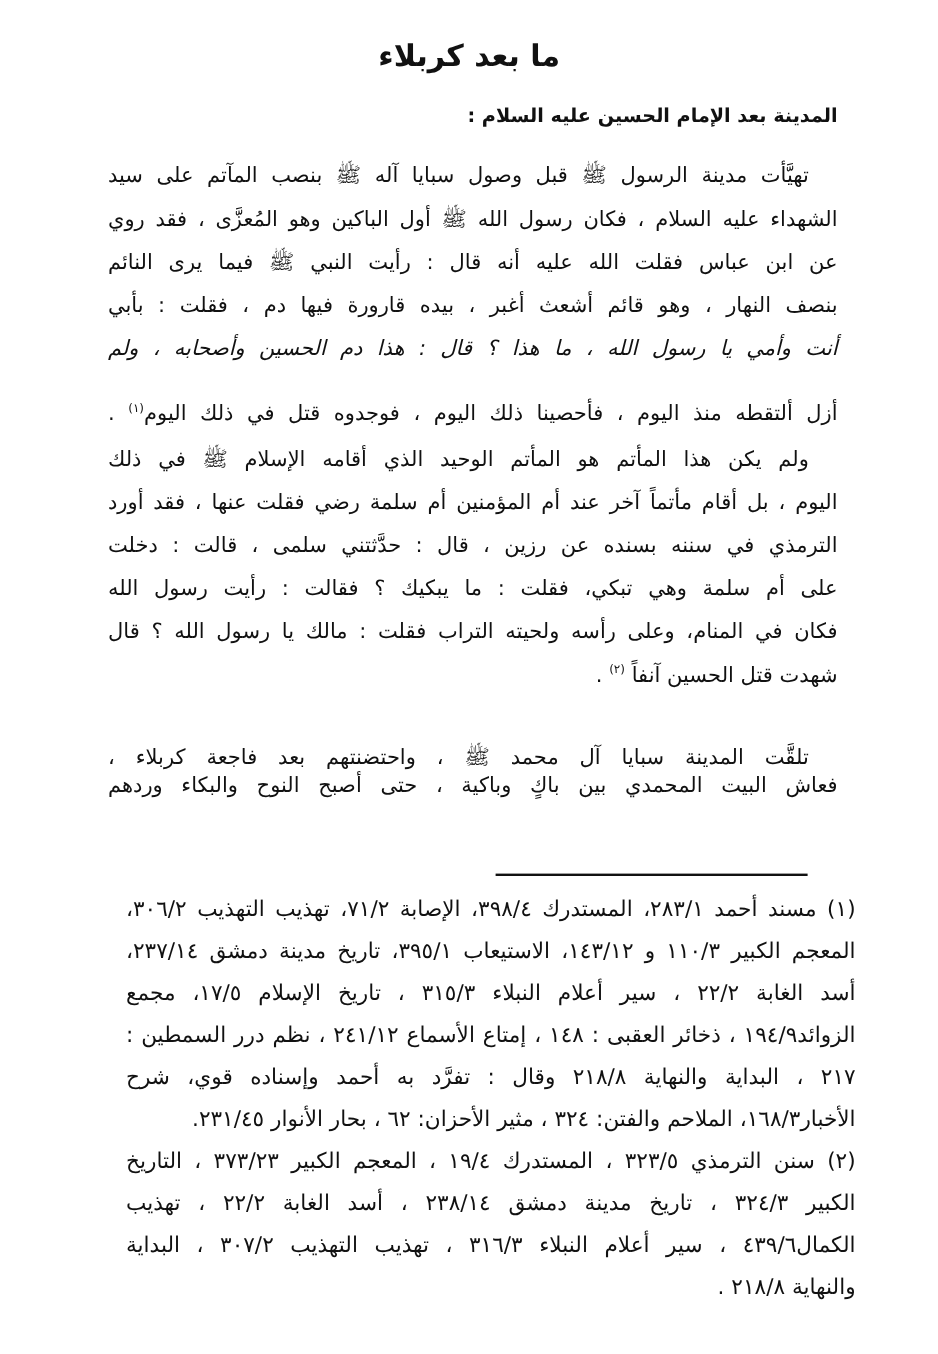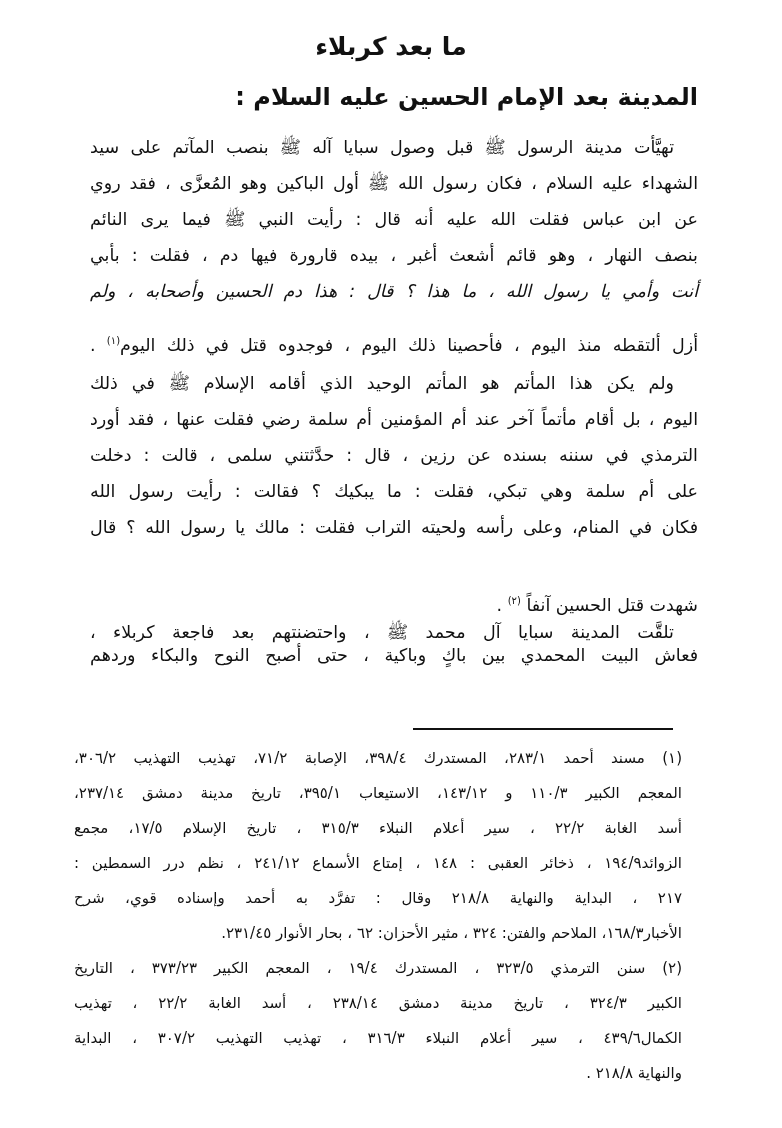--- a/index.html
+++ b/index.html
@@ -28,48 +28,47 @@
       width: 782px;
       text-align: center;
       font-size: 25px;
       font-weight: bold;
       line-height: 38px;
     }
     .subheading {
       position: absolute;
       top: 80px;
       right: 84px;
-      font-size: 24px;
+      font-size: 16px;
       font-weight: bold;
       line-height: 34px;
       white-space: nowrap;
     }
     .line {
       position: absolute;
       right: 84px;
       width: 608px;
       font-size: 17.5px;
       line-height: 34px;
       white-space: nowrap;
       text-align: justify;
       text-align-last: justify;
     }
     .line.indent {
       width: 584px;
       right: 108px;
     }
     .line.last {
       text-align-last: right;
-      margin-top: 42px;
     }
     .fn {
       position: absolute;
-      right: 100px;
+      right: 69px;
       width: 608px;
-      font-size: 15px;
+      font-size: 18px;
       line-height: 32px;
       white-space: nowrap;
       text-align: justify;
       text-align-last: justify;
     }
     .fn.last {
       text-align-last: right;
     }
     .sup {
       font-size: 10px;

